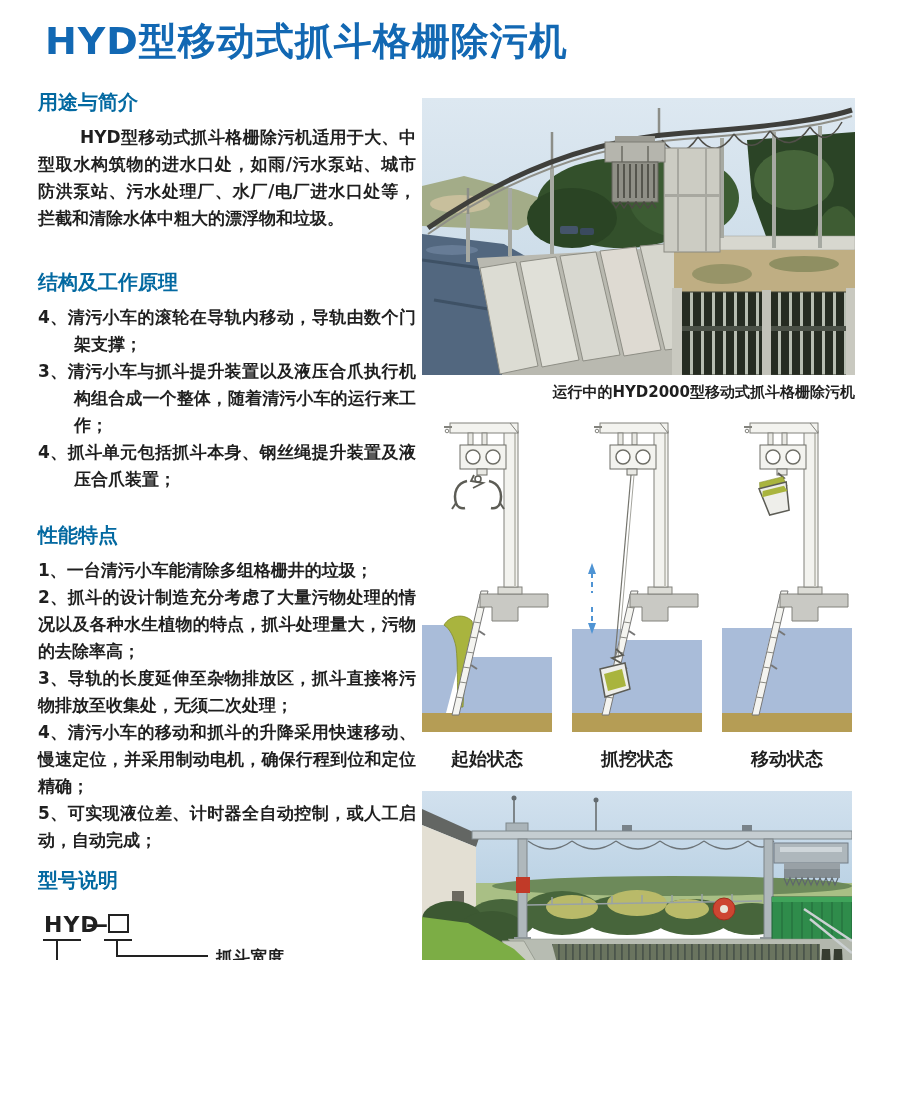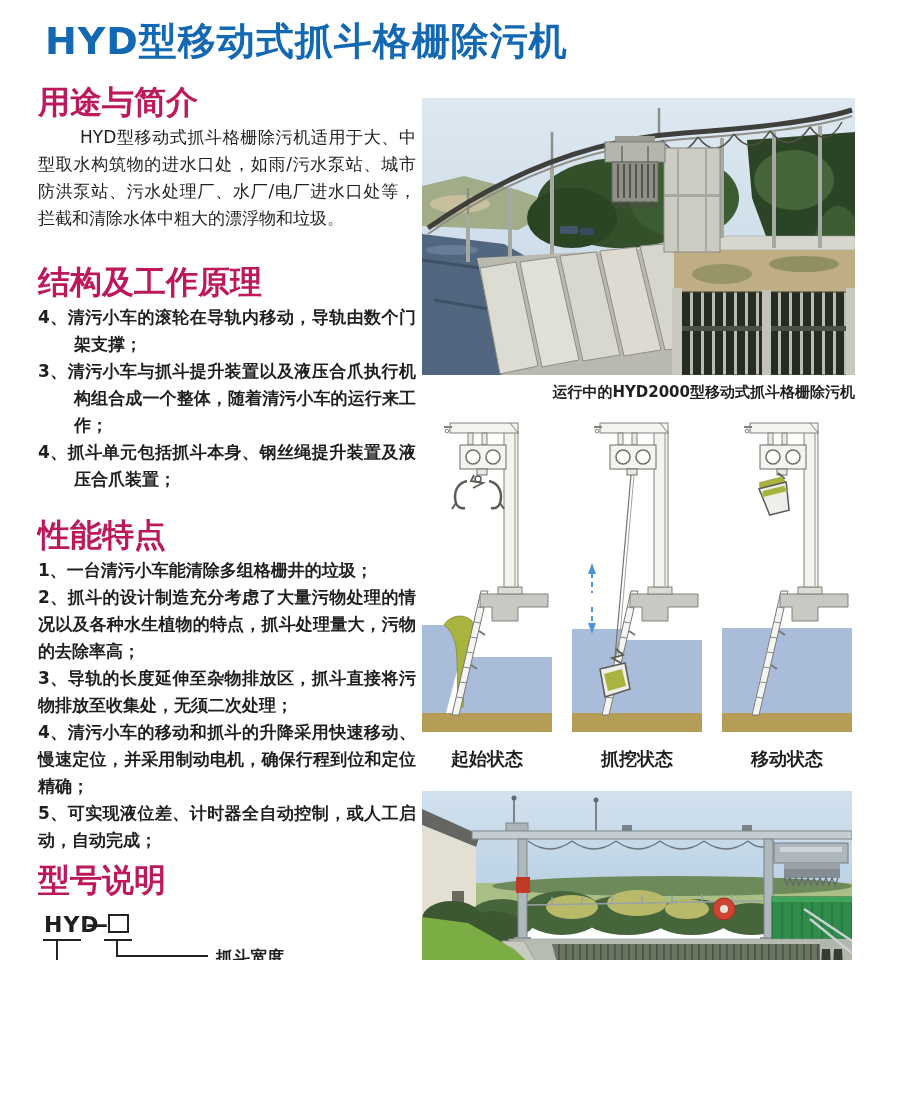--- a/index.html
+++ b/index.html
@@ -3,25 +3,25 @@
 <meta charset="utf-8">
 <style>
   html,body{margin:0;padding:0;background:#ffffff;}
   body{font-family:"DejaVu Sans","Liberation Sans",sans-serif;color:#1f1f1f;}
   .page{position:relative;width:900px;height:960px;background:#ffffff;overflow:hidden;}
 
   .title{position:absolute;left:45px;top:20px;margin:0;font-size:38px;line-height:42px;
          font-weight:700;color:#1268b3;letter-spacing:1px;white-space:nowrap;}
 
   .left-col{position:absolute;left:38px;top:88px;width:378px;}
-  .sec-h{margin:0 0 8px 0;font-size:32px;line-height:28px;font-weight:700;color:#be185d;}
+  .sec-h{margin:0 0 8px 0;font-size:20px;line-height:28px;font-weight:700;color:#0369a1;}
   .sec-h.structure{margin-top:36px;}
   .sec-h.features{margin-top:28px;}
   .sec-h.model{margin-top:12px;}
-  .body-text{margin:0;font-size:17px;line-height:27px;font-weight:400;text-align:justify;}
+  .body-text{margin:0;font-size:17px;line-height:27px;font-weight:700;text-align:justify;}
   .body-text.indent{text-indent:42px;}
   ul.plist{margin:0;padding:0;list-style:none;}
   ul.plist li{margin:0;font-size:17px;line-height:27px;font-weight:600;text-align:justify;}
   ul.plist.hang li{padding-left:36px;text-indent:-36px;}
 
   .model-diagram{position:relative;height:118px;margin-top:18px;}
   .model-prefix{position:absolute;left:6px;top:0;font-size:22px;font-weight:700;letter-spacing:1px;}
   .model-dash{position:absolute;left:48px;top:0;font-size:22px;font-weight:700;}
   .model-box{position:absolute;left:70px;top:2px;width:17px;height:15px;border:2.5px solid #222;}
   .md-line{position:absolute;background:#222;}

